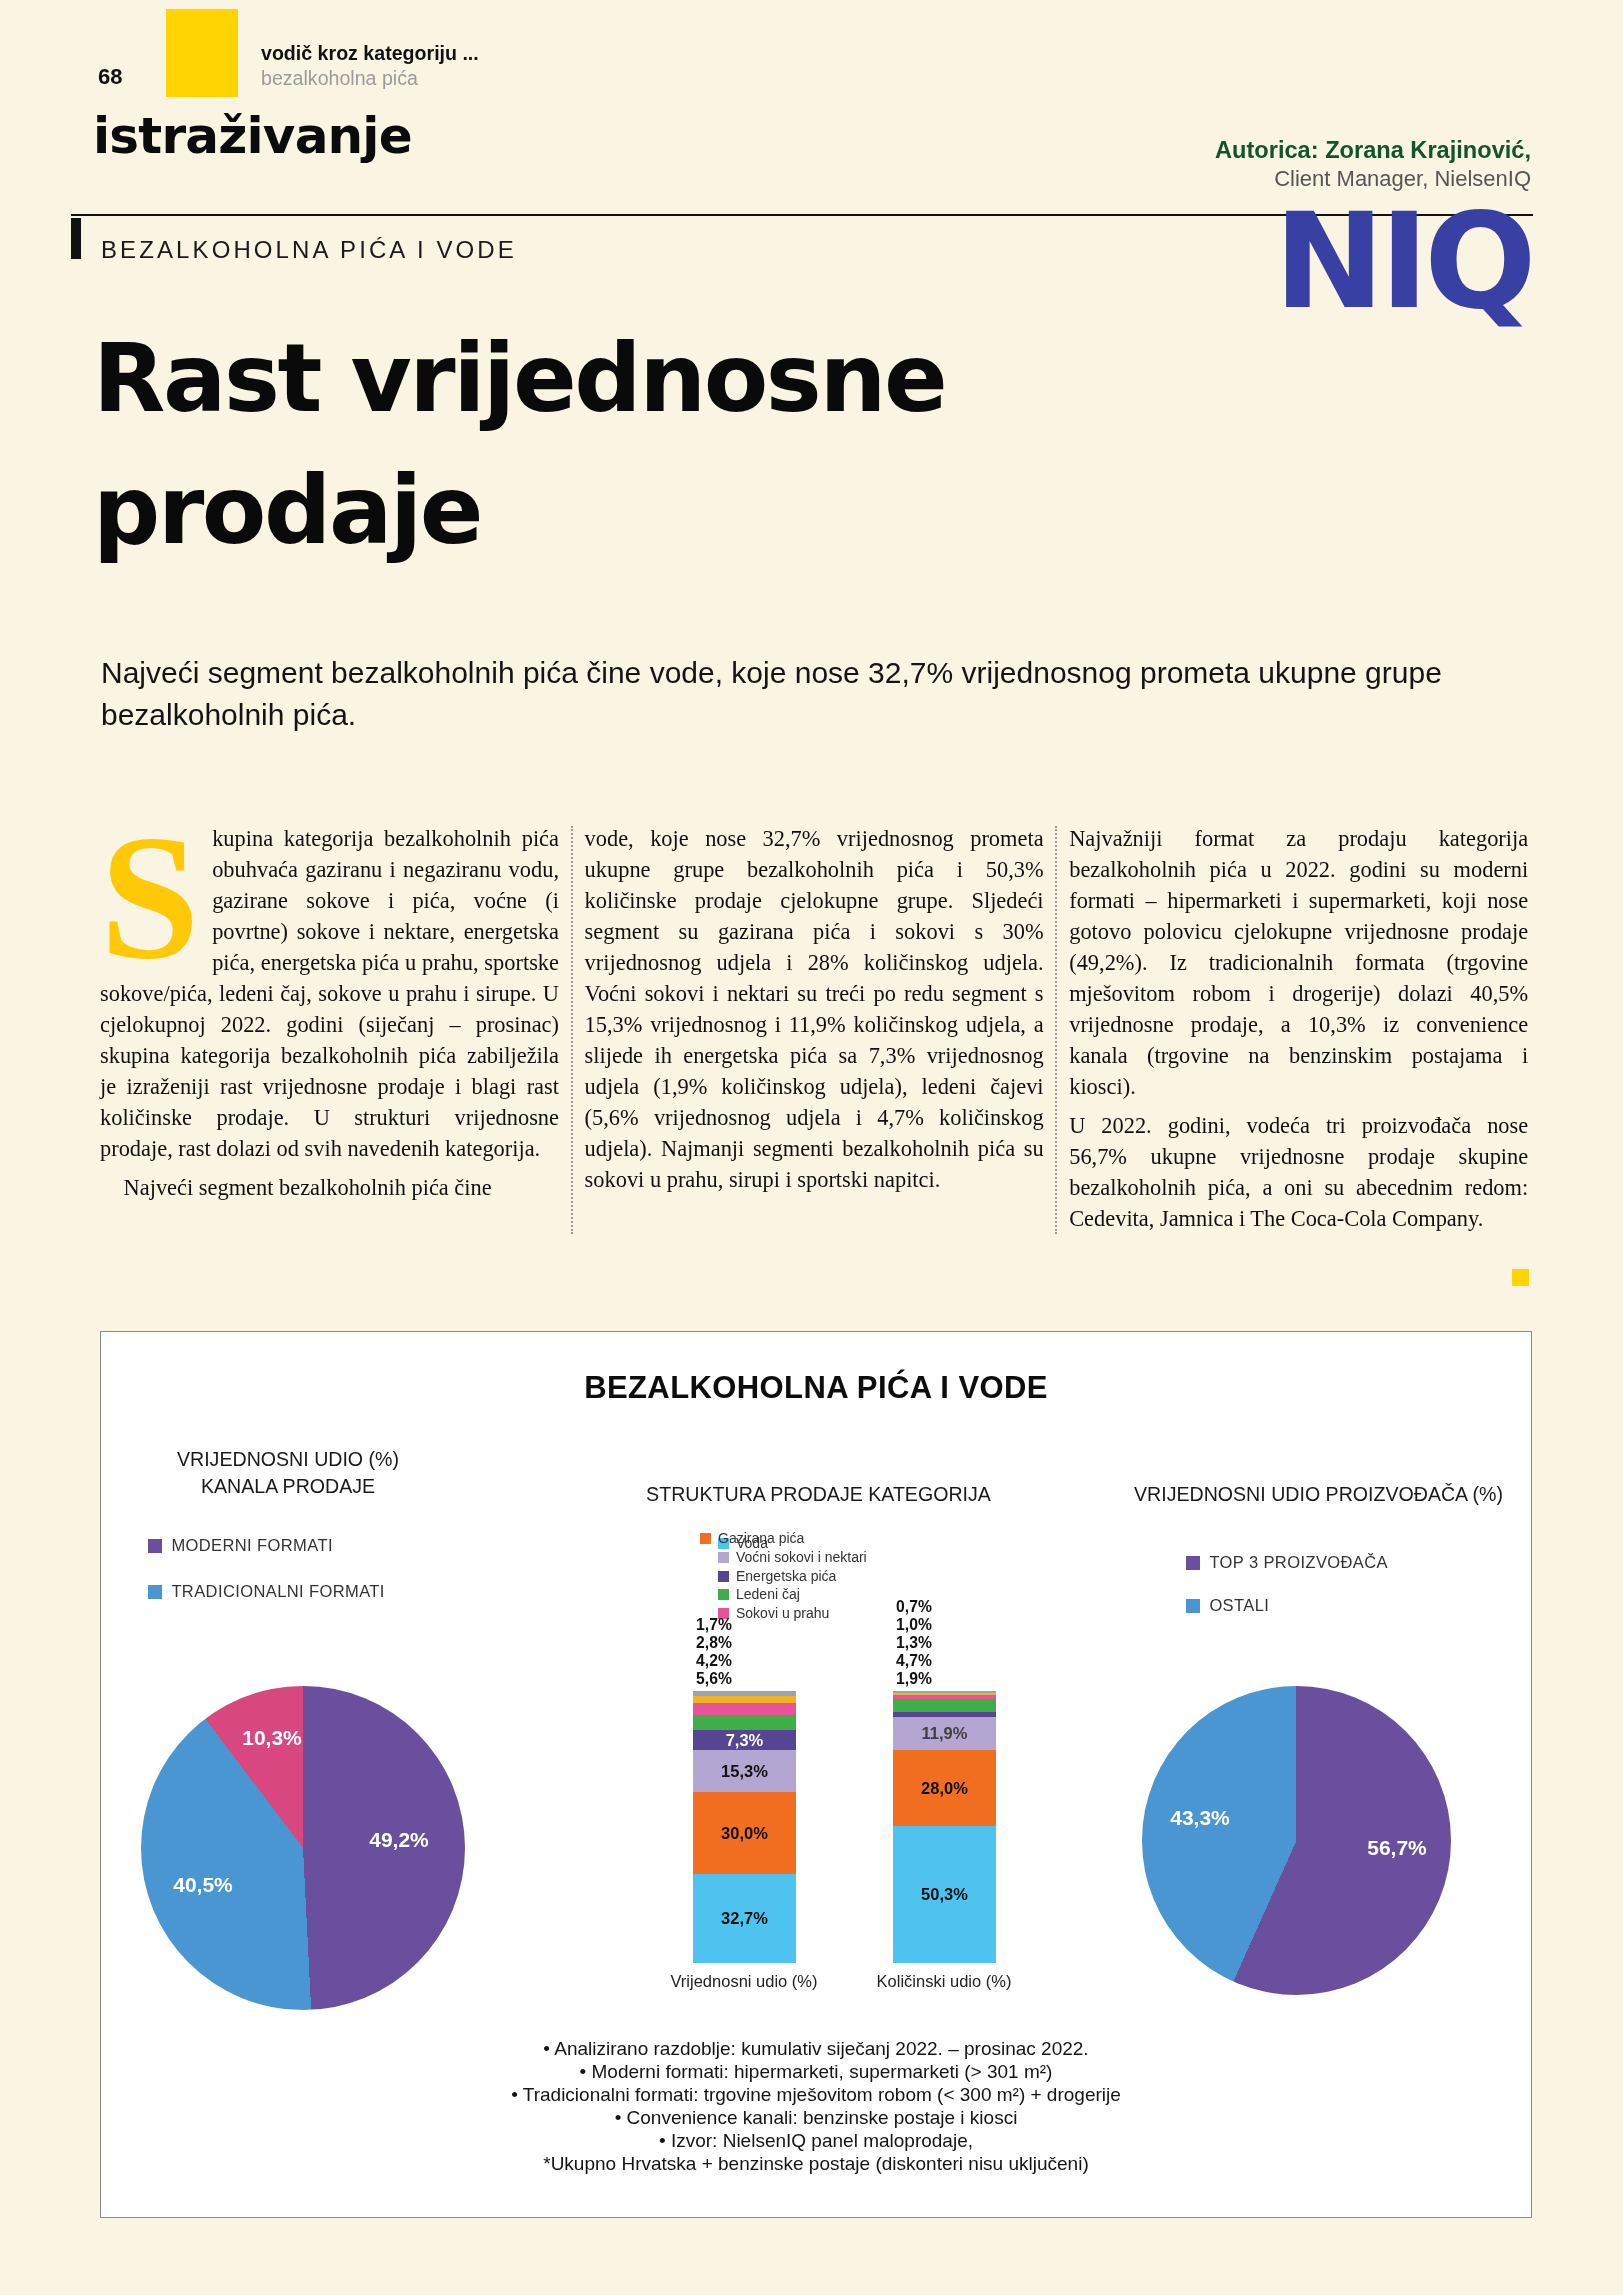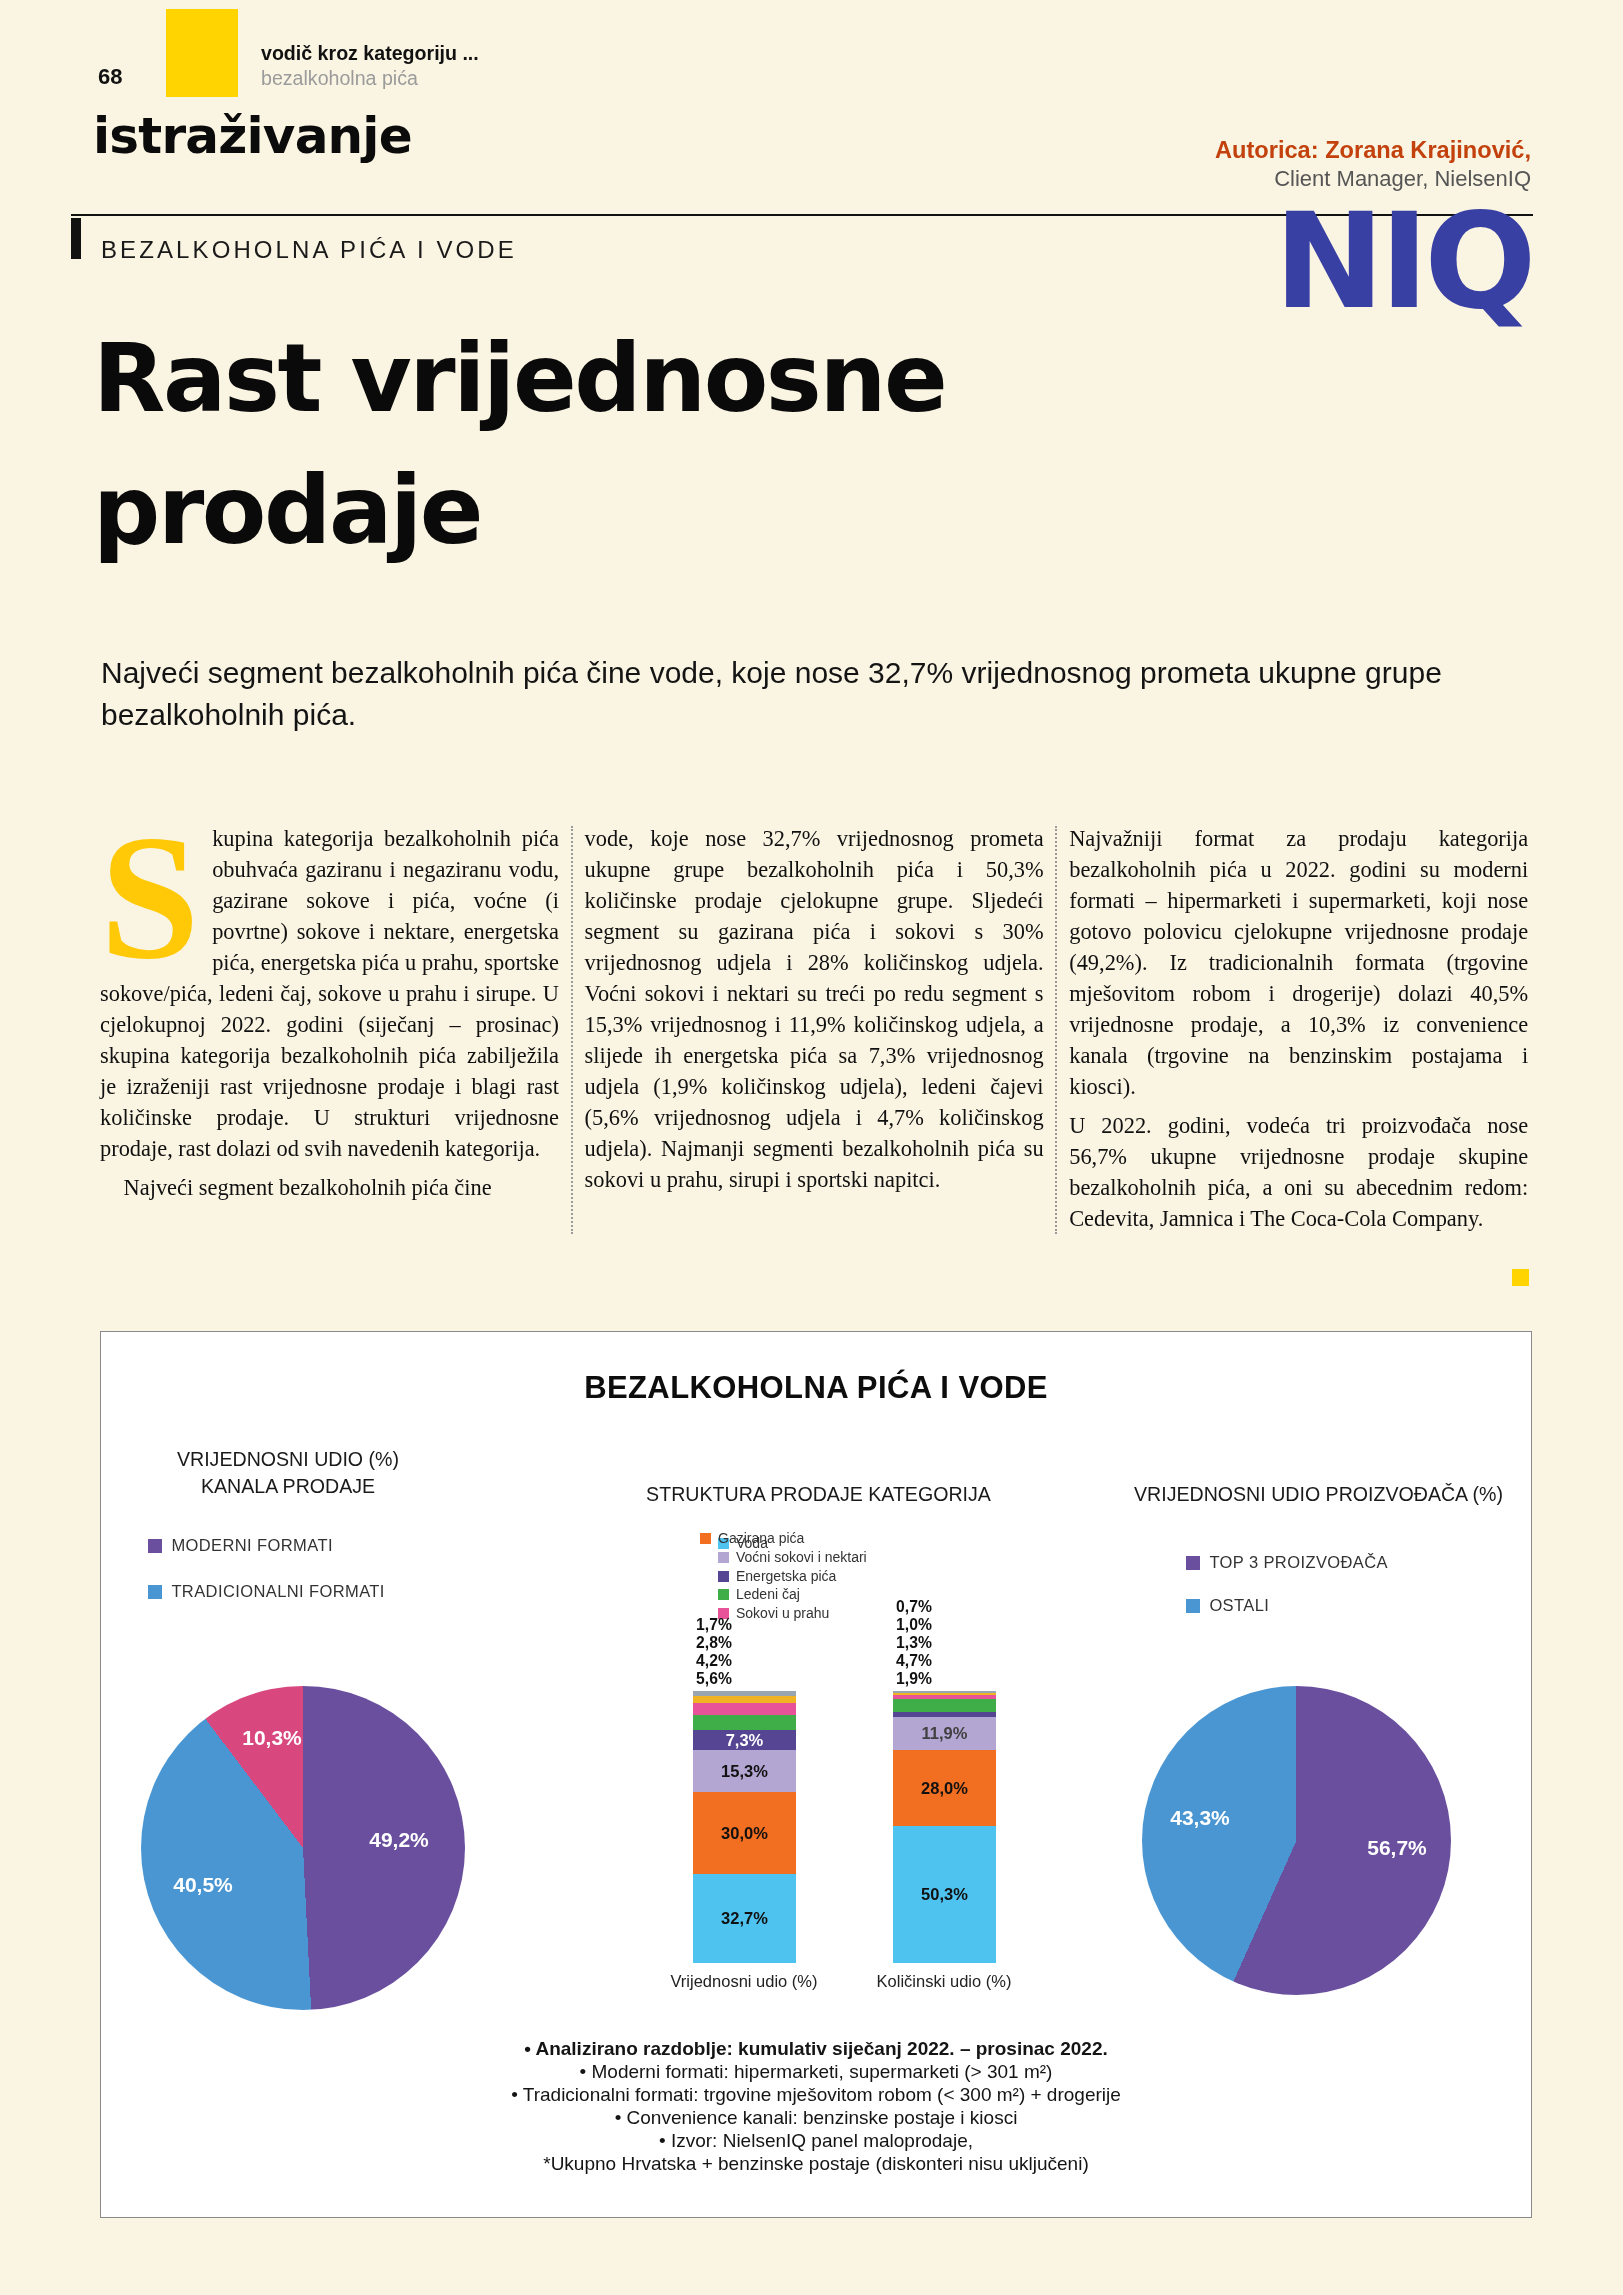--- a/index.html
+++ b/index.html
@@ -10,21 +10,21 @@
   }
   
   .page-number{position:absolute;left:98px;top:64px;font-size:22px;font-weight:700;color:#111;}
   .masthead-block{position:absolute;left:166px;top:9.4px;width:72px;height:88px;background:#ffd400;}
   .masthead-text{position:absolute;left:261px;top:41px;font-size:19.6px;line-height:25px;}
   .masthead-text .mh1{font-weight:700;color:#111;}
   .masthead-text .mh2{color:#9b9b9b;}
   .section-title{position:absolute;left:93px;top:108px;font-size:50px;line-height:57px;font-weight:800;
     font-family:"DejaVu Sans","Liberation Sans",sans-serif;letter-spacing:-0.8px;color:#0b0b0b;}
   .author-block{position:absolute;right:92px;top:135px;text-align:right;}
-  .author-line1{font-size:23.6px;font-weight:700;color:#c2410c;line-height:30px;}
+  .author-line1{font-size:23.6px;font-weight:700;color:#14532d;line-height:30px;}
   .author-line2{font-size:22px;color:#555;line-height:28px;}
   .top-rule{position:absolute;left:71px;top:214px;width:1462px;height:2.4px;background:#111;}
   .section-tick{position:absolute;left:71px;top:218px;width:10.2px;height:41px;background:#111;}
   .kicker{position:absolute;left:101px;top:236px;font-size:24px;letter-spacing:3.1px;color:#1a1a1a;}
   .niq-logo{position:absolute;left:1274px;top:206px;font-family:"DejaVu Sans","Liberation Sans",sans-serif;
     font-size:132px;line-height:110px;font-weight:800;letter-spacing:-4.7px;color:#3940a4;}
   
   .headline{position:absolute;left:93px;top:313px;font-family:"DejaVu Sans","Liberation Sans",sans-serif;
     font-weight:800;font-size:94px;line-height:132px;letter-spacing:-2.4px;color:#0a0a0a;}
   .lead{position:absolute;left:101px;top:652px;width:1414px;font-size:30px;line-height:42px;color:#141414;}
@@ -72,21 +72,21 @@
   .bar-seg{width:100%;flex:none;display:flex;align-items:center;justify-content:center;
     font-size:16.5px;font-weight:700;}
   .bar-small-labels{position:absolute;bottom:100%;margin-bottom:3.1px;left:3.1px;
     font-size:15.7px;line-height:18px;font-weight:700;color:#111;white-space:nowrap;text-align:left;}
   .bar-cat-label{position:absolute;top:640px;width:220px;text-align:center;font-size:16.5px;color:#222;}
   .cat-0{left:533px;}
   .cat-1{left:733px;}
   
   .notes{position:absolute;left:0;top:705px;width:100%;text-align:center;font-size:19px;
     line-height:23px;color:#141414;}
-  .note-line:first-child{font-weight:700;}
+  .note-line:first-child{font-weight:400;}
 </style>
 </head>
 <body>
 
 <div class="page">
 
   <div class="page-number">68</div>
   <div class="masthead-block"></div>
   <div class="masthead-text">
     <div class="mh1">vodič kroz kategoriju ...</div>

